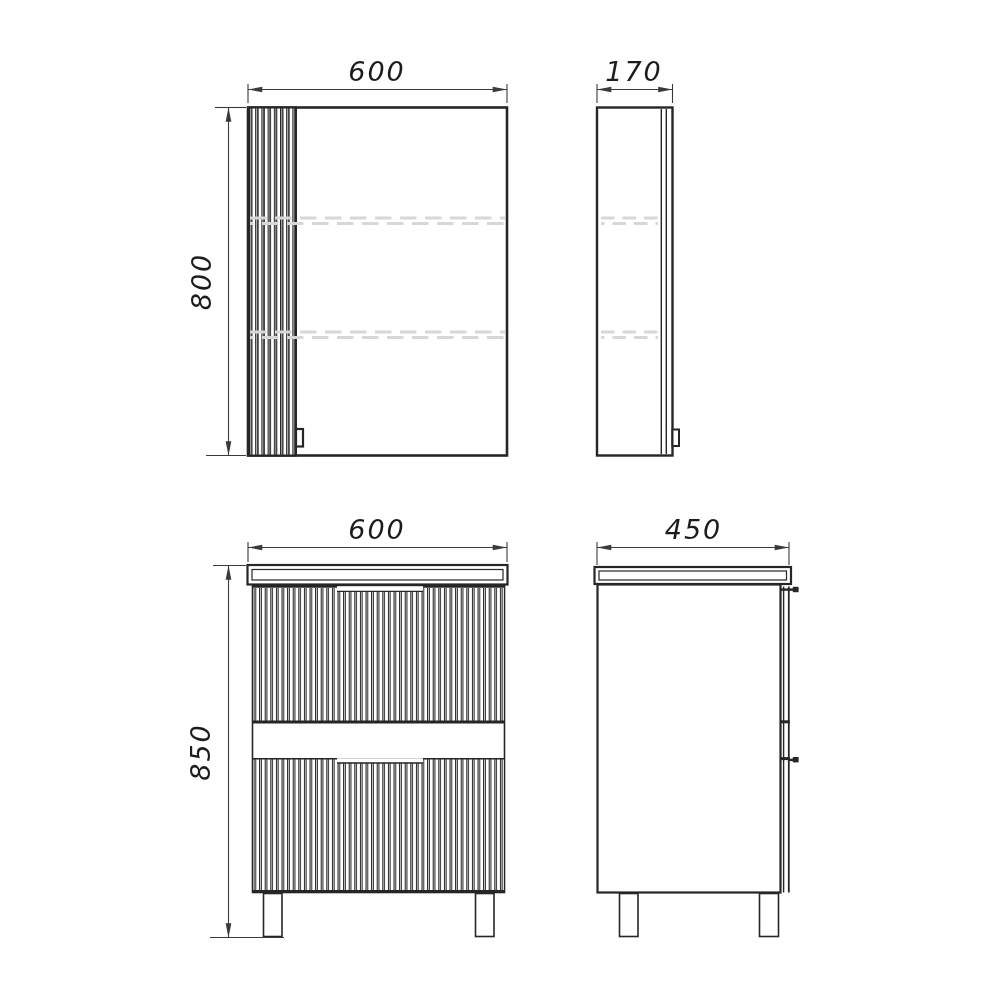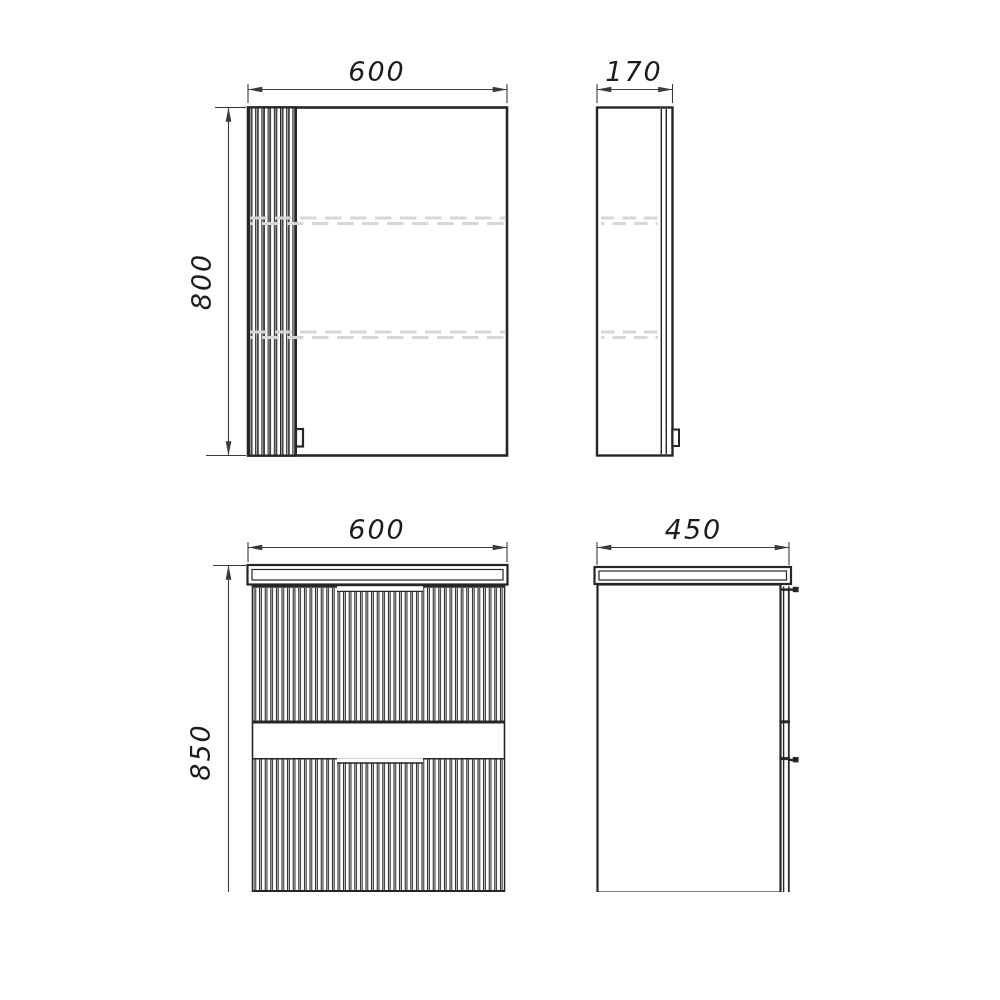--- a/index.html
+++ b/index.html
@@ -1,16 +1,16 @@
 <!DOCTYPE html>
 <html><head>
 <meta charset="utf-8">
 <style>
   html,body{margin:0;padding:0;background:#ffffff;}
-  .stage{position:relative;width:1000px;height:892px;background:#ffffff;overflow:hidden;
+  .stage{position:relative;width:1000px;height:1000px;background:#ffffff;overflow:hidden;
          font-family:"DejaVu Sans",sans-serif;}
   svg{display:block;}
   .outline{stroke:#262626;fill:#ffffff;}
   .edge{stroke:#262626;fill:none;}
   .dimline{stroke:#3a3a3a;stroke-width:1.1;fill:none;}
   .extline{stroke:#3a3a3a;stroke-width:1.1;fill:none;}
   .hidden-line{stroke:#d7d7d7;stroke-width:3.2;fill:none;}
   .dim-text{font-family:"DejaVu Sans",sans-serif;font-style:italic;font-size:27px;
             letter-spacing:2px;fill:#1c1c1c;text-anchor:middle;}
 </style>

